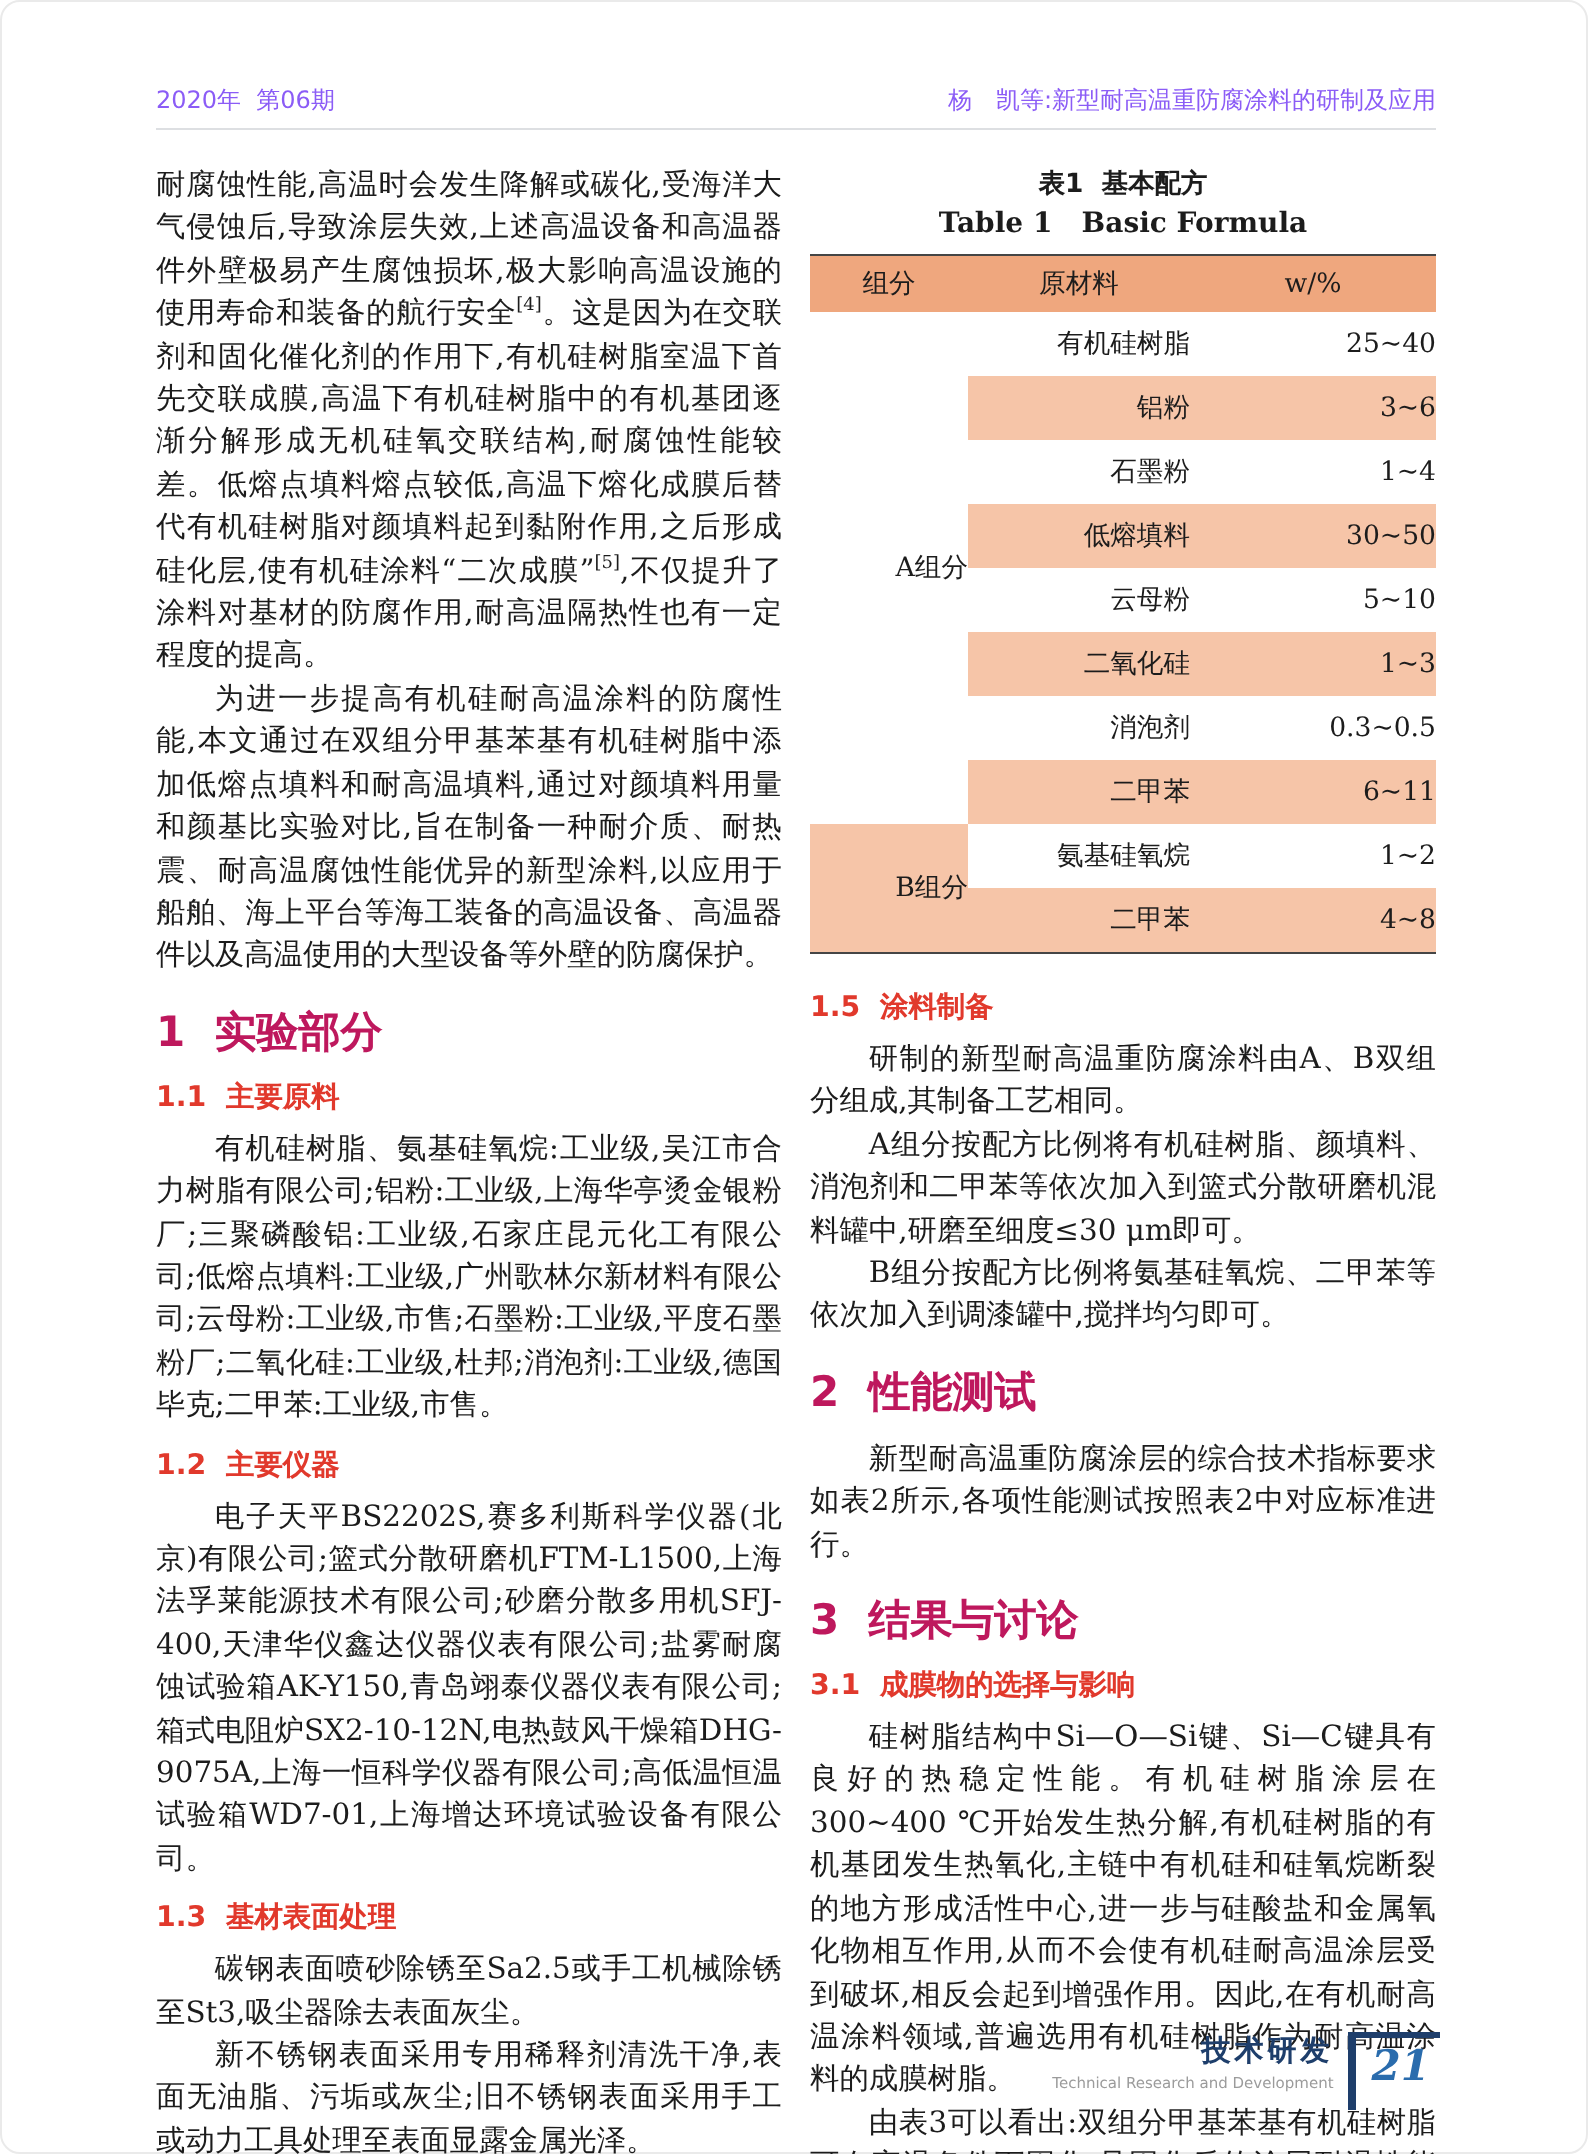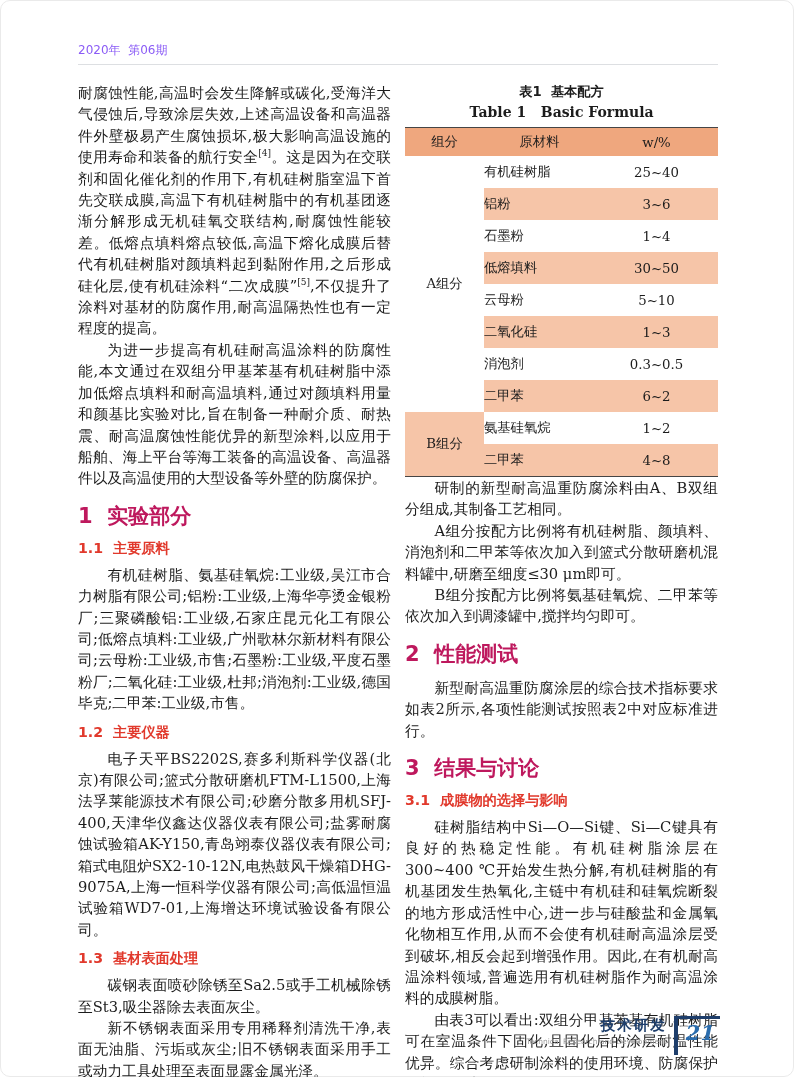--- a/index.html
+++ b/index.html
@@ -53,21 +53,21 @@
     white-space:pre-wrap;
   }
   table.formula {
     width:100%; border-collapse:collapse; table-layout:fixed;
     border-top:1.5px solid #454545; border-bottom:1.5px solid #454545;
     font-size:13.3px;
   }
   table.formula th {
     height:28px; font-weight:normal; text-align:center; padding:0;
   }
-  table.formula td { height:32px; padding:0; }
+  table.formula td { height:32px; padding:0;text-align:right; }
   .w-group { width:79px; }
   .w-mat   { width:111px; }
   .w-val   { width:123px; }
   td.cell-group { text-align:center; vertical-align:middle; }
   td.cell-mat  { text-align:left; padding-left:28px; }
   td.cell-val  { text-align:center; }
   
   .footer {
     position:absolute; right:74px; bottom:22px;
     display:flex; 
@@ -90,20 +90,21 @@
     font-style:italic; font-weight:bold; font-size:21px; color:#2a6cad;
   }
 </style>
 </head>
 <body>
 
 <div class="page-frame"></div>
 
 <div class="header">
   <span>2020年  第06期</span>
+  <span>杨　凯等:新型耐高温重防腐涂料的研制及应用</span>
 </div>
 <div class="header-rule"></div>
 
 <div class="content">
 
   <div class="col">
     <p class="body"><span>耐腐蚀性能,高温时会发生降解或碳化,受海洋大气侵蚀后,导致涂层失效,上述高温设备和高温器件外壁极易产生腐蚀损坏,极大影响高温设施的使用寿命和装备的航行安全</span><sup class="ref">[4]</sup><span>。这是因为在交联剂和固化催化剂的作用下,有机硅树脂室温下首先交联成膜,高温下有机硅树脂中的有机基团逐渐分解形成无机硅氧交联结构,耐腐蚀性能较差。低熔点填料熔点较低,高温下熔化成膜后替代有机硅树脂对颜填料起到黏附作用,之后形成硅化层,使有机硅涂料“二次成膜”</span><sup class="ref">[5]</sup><span>,不仅提升了涂料对基材的防腐作用,耐高温隔热性也有一定程度的提高。</span></p>
     <p class="body indent">为进一步提高有机硅耐高温涂料的防腐性能,本文通过在双组分甲基苯基有机硅树脂中添加低熔点填料和耐高温填料,通过对颜填料用量和颜基比实验对比,旨在制备一种耐介质、耐热震、耐高温腐蚀性能优异的新型涂料,以应用于船舶、海上平台等海工装备的高温设备、高温器件以及高温使用的大型设备等外壁的防腐保护。</p>
 
     <div class="sec-h1">1  实验部分</div>
@@ -162,34 +163,35 @@
           <tr>
             <td class="cell-mat" style="background: rgb(246, 197, 168);">二氧化硅</td>
             <td class="cell-val" style="background: rgb(246, 197, 168);">1~3</td>
           </tr>
           <tr>
             <td class="cell-mat">消泡剂</td>
             <td class="cell-val">0.3~0.5</td>
           </tr>
           <tr>
             <td class="cell-mat" style="background: rgb(246, 197, 168);">二甲苯</td>
-            <td class="cell-val" style="background: rgb(246, 197, 168);">6~2</td>
+            <td class="cell-val" style="background: rgb(246, 197, 168);">6~11</td>
           </tr>
           <tr>
             <td rowspan="2" class="cell-group" style="background: rgb(246, 197, 168);">B组分</td>
             <td class="cell-mat">氨基硅氧烷</td>
             <td class="cell-val">1~2</td>
           </tr>
           <tr>
             <td class="cell-mat" style="background: rgb(246, 197, 168);">二甲苯</td>
             <td class="cell-val" style="background: rgb(246, 197, 168);">4~8</td>
           </tr>
         </tbody>
     </table>
 
+    <div class="sec-h2" style="margin-top:17px;">1.5  涂料制备</div>
     <p class="body indent">研制的新型耐高温重防腐涂料由A、B双组分组成,其制备工艺相同。</p>
     <p class="body indent">A组分按配方比例将有机硅树脂、颜填料、消泡剂和二甲苯等依次加入到篮式分散研磨机混料罐中,研磨至细度≤30 μm即可。</p>
     <p class="body indent">B组分按配方比例将氨基硅氧烷、二甲苯等依次加入到调漆罐中,搅拌均匀即可。</p>
 
     <div class="sec-h1">2  性能测试</div>
     <p class="body indent">新型耐高温重防腐涂层的综合技术指标要求如表2所示,各项性能测试按照表2中对应标准进行。</p>
 
     <div class="sec-h1">3  结果与讨论</div>
     <div class="sec-h2">3.1  成膜物的选择与影响</div>
     <p class="body indent">硅树脂结构中Si—O—Si键、Si—C键具有良好的热稳定性能。有机硅树脂涂层在300~400 ℃开始发生热分解,有机硅树脂的有机基团发生热氧化,主链中有机硅和硅氧烷断裂的地方形成活性中心,进一步与硅酸盐和金属氧化物相互作用,从而不会使有机硅耐高温涂层受到破坏,相反会起到增强作用。因此,在有机耐高温涂料领域,普遍选用有机硅树脂作为耐高温涂料的成膜树脂。</p>

